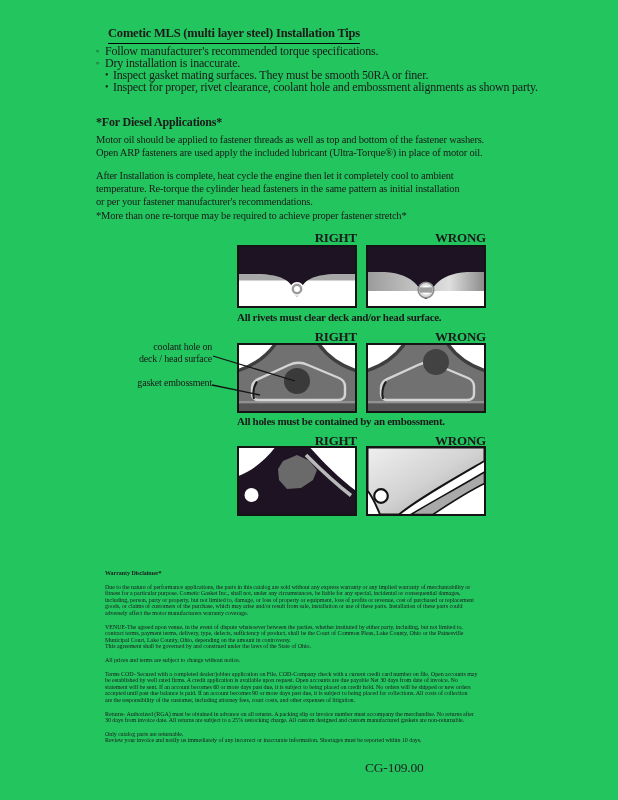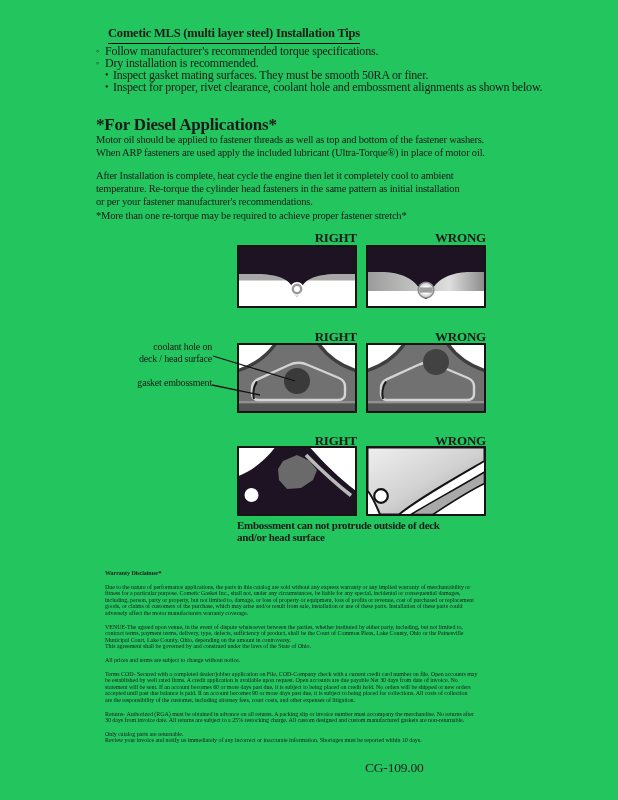--- a/index.html
+++ b/index.html
@@ -11,21 +11,21 @@
   .title{
     position:absolute;left:108px;top:26px;margin:0;
     font-size:12.5px;font-weight:bold;letter-spacing:-0.2px;
     border-bottom:1.6px solid #000;padding-bottom:2px;
   }
   .bullets{position:absolute;left:96px;top:45px;font-size:12px;letter-spacing:-0.2px;}
   .b,.sb{line-height:12px;position:relative;padding-left:9px;}
   .b::before{content:"◦";position:absolute;left:0;top:0;font-size:9px;}
   .sb{margin-left:9px;padding-left:8px;}
   .sb::before{content:"•";position:absolute;left:0;top:0;font-size:10px;}
-  .diesel-h{position:absolute;left:96px;top:115px;font-size:17px;font-weight:bold;letter-spacing:-0.2px;}
+  .diesel-h{position:absolute;left:96px;top:115px;font-size:12px;font-weight:bold;letter-spacing:-0.2px;}
   .para{position:absolute;left:96px;font-size:10.5px;line-height:13px;letter-spacing:-0.2px;}
   .p1{top:133px;} .p2{top:169px;} .pnote{top:209px;}
   .dlabel{position:absolute;width:120px;text-align:right;font-size:13px;font-weight:bold;letter-spacing:-0.2px;}
   .cap{position:absolute;left:237px;font-size:11px;font-weight:bold;letter-spacing:-0.3px;line-height:12px;}
   .panel{position:absolute;}
   .leader{position:absolute;left:205px;top:348px;z-index:5;}
   .callout{position:absolute;left:96px;width:116px;text-align:right;font-size:10px;line-height:12px;letter-spacing:-0.2px;}
   .legal{position:absolute;left:105px;top:570px;width:470px;font-size:6px;line-height:6.6px;letter-spacing:-0.05px;color:#1c1c1c;}
   .legal .hd{font-weight:bold;margin:0 0 7px 0;}
   .legal p{margin:0 0 7px 0;}
@@ -33,28 +33,28 @@
 </style>
 </head>
 <body>
 
 <div class="page">
 
   <h1 class="title">Cometic MLS (multi layer steel) Installation Tips</h1>
 
   <div class="bullets">
     <div class="b"><span>Follow manufacturer's recommended torque specifications.</span></div>
-    <div class="b"><span>Dry installation is recommended.</span></div>
+    <div class="b"><span>Dry installation is inaccurate.</span></div>
     <div class="sb"><span>Inspect gasket mating surfaces.  They must be smooth 50RA or finer.</span></div>
-    <div class="sb"><span>Inspect for proper, rivet clearance, coolant hole and embossment alignments as shown below.</span></div>
+    <div class="sb"><span>Inspect for proper, rivet clearance, coolant hole and embossment alignments as shown party.</span></div>
   </div>
 
   <div class="diesel-h">*For Diesel Applications*</div>
   <div class="para p1 pre">Motor oil should be applied to fastener threads as well as top and bottom of the fastener washers.
-When ARP fasteners are used apply the included lubricant (Ultra-Torque®) in place of motor oil.</div>
+Open ARP fasteners are used apply the included lubricant (Ultra-Torque®) in place of motor oil.</div>
   <div class="para pnote">*More than one re-torque may be required to achieve proper fastener stretch*</div>
   <div class="para p2 pre">After Installation is complete, heat cycle the engine then let it completely cool to ambient
 temperature. Re-torque the cylinder head fasteners in the same pattern as initial installation
 or per your fastener manufacturer's recommendations.</div>
 
   <div class="dlabel" style="left:237px;top:230px">RIGHT</div>
   <div class="dlabel" style="left:366px;top:230px">WRONG</div>
 
   <svg class="panel" style="left:237px;top:245px" width="120" height="63" viewBox="0 0 120 63">
     <rect x="0" y="0" width="120" height="63" fill="#ffffff"></rect>
@@ -79,20 +79,21 @@
     </defs>
     <rect x="0" y="0" width="120" height="63" fill="#ffffff"></rect>
     <rect x="1.5" y="27" width="117" height="19" fill="url(#gw1)"></rect>
     <path d="M1.5,1.5 H118.5 V27 H101 C86,28 77,32 70,39 C64,45.5 65,53 60,54 C55,53 56,45.5 50,39 C43,32 34,28 19,27 H1.5 Z" fill="#1d1322"></path>
     <circle cx="60" cy="45" r="7.8" fill="#dedede" stroke="#8a8a8a" stroke-width="1.6"></circle>
     <circle cx="60" cy="45" r="4.6" fill="#ffffff"></circle>
     <rect x="52" y="42.4" width="16" height="5.2" fill="#9e9e9e" clip-path="url(#cw1)"></rect>
     <rect x="1" y="1" width="118" height="61" fill="none" stroke="#141414" stroke-width="2"></rect>
   </svg>
 
+  <div class="cap" style="top:311px">All rivets must clear deck and/or head surface.</div>
 
   <div class="dlabel" style="left:237px;top:329px">RIGHT</div>
   <div class="dlabel" style="left:366px;top:329px">WRONG</div>
 
   <div class="callout pre" style="top:341px">coolant hole on
 deck / head surface</div>
   <div class="callout" style="top:377px">gasket embossment</div>
 
   <svg class="leader" width="100" height="52" viewBox="0 0 100 52">
     <line x1="8" y1="8" x2="90" y2="33" stroke="#141414" stroke-width="1.3"></line>
@@ -122,20 +123,21 @@
     <path d="M1.5,1.5 H38 C30,12.5 18,22 1.5,27.5 Z" fill="#ffffff"></path>
     <path d="M38,1.5 C30,12.5 18,22 1.5,27.5" fill="none" stroke="#3e3e3e" stroke-width="3.4"></path>
     <path d="M118.5,1.5 H82 C90,12.5 102,22 118.5,27.5 Z" fill="#ffffff"></path>
     <path d="M82,1.5 C90,12.5 102,22 118.5,27.5" fill="none" stroke="#3e3e3e" stroke-width="3.4"></path>
     <path d="M15,51 V45 C15,41 17,38.2 20.6,36.4 L52,22 C58,19.2 65,19.2 71,22 L102,35 C106,36.8 108,40 108,43.6 V51 C108,55 105,57 101,57 L21,57 C17.5,57 15,54.6 15,51 Z" fill="none" stroke="#d4d4d4" stroke-width="2.4"></path>
     <path d="M20,38.5 C16.5,44 15.5,50 17,56" fill="none" stroke="#1b1b1b" stroke-width="2"></path>
     <circle cx="70" cy="19" r="13" fill="#424242"></circle>
     <rect x="1" y="1" width="118" height="68" fill="none" stroke="#141414" stroke-width="2"></rect>
   </svg>
 
+  <div class="cap" style="top:415px">All holes must be contained by an embossment.</div>
 
   <div class="dlabel" style="left:237px;top:433px">RIGHT</div>
   <div class="dlabel" style="left:366px;top:433px">WRONG</div>
 
   <svg class="panel" style="left:237px;top:446px" width="120" height="70" viewBox="0 0 120 70">
     <rect x="0" y="0" width="120" height="70" fill="#ffffff"></rect>
     <path d="M38,1.5 H73 C87,17 103,33 118.5,44.5 V68.5 H1.5 V30 C15.5,25 28,14 38,1.5 Z" fill="#1d1322"></path>
     <path d="M69,9 C84,24 99,38 114,49.5" fill="none" stroke="#b9b9b9" stroke-width="3.6"></path>
     <polygon points="46,15 60,9 72,14.5 80,24 76,34 64,42 50,43 42,34 41,23" fill="#6a6a6a"></polygon>
     <circle cx="14.5" cy="49" r="7" fill="#ffffff"></circle>
@@ -150,22 +152,20 @@
           <stop offset="1" stop-color="#9f9f9f"></stop>
       </linearGradient>
     </defs>
     <rect x="0" y="0" width="120" height="70" fill="#ffffff"></rect>
     <path d="M1.5,1.5 H118.5 V15 C84,35 52,53 33,68.5 H14 C10,58.5 6,50.5 1.5,44.5 Z" fill="url(#gw3)" stroke="#141414" stroke-width="2"></path>
     <path d="M118.5,26 C88,44 62,58 45,68.5 H67 C85,56.5 102,45.5 118.5,37.5 Z" fill="#a9a9a9" stroke="#141414" stroke-width="1.6"></path>
     <circle cx="15" cy="50" r="6.8" fill="#ffffff" stroke="#141414" stroke-width="2.2"></circle>
     <rect x="1" y="1" width="118" height="68" fill="none" stroke="#141414" stroke-width="2"></rect>
   </svg>
 
-  <div class="cap pre" style="top:519px">Embossment can not protrude outside of deck
-and/or head surface</div>
 
   <div class="legal">
     <p class="hd">Warranty Disclaimer*</p>
     <p class="pre">Due to the nature of performance applications, the parts in this catalog are sold without any express warranty or any implied warranty of merchantability or
 fitness for a particular purpose.  Cometic Gasket Inc., shall not, under any circumstances, be liable for any special, incidental or consequential damages,
 including, person, party or property, but not limited to, damage, or loss of property or equipment, loss of profits or revenue, cost of purchased or replacement
 goods, or claims of customers of the purchase, which may arise and/or result from sale, installation or use of these parts.  Installation of these parts could
 adversely affect the motor manufacturers warranty coverage.</p>
     <p class="pre">VENUE-The agreed upon venue, in the event of dispute whatsoever between the parties, whether instituted by either party, including, but not limited to,
 contract terms, payment terms, delivery, type, defects, sufficiency of product, shall be the Court of Common Pleas, Lake County, Ohio or the Painesville

